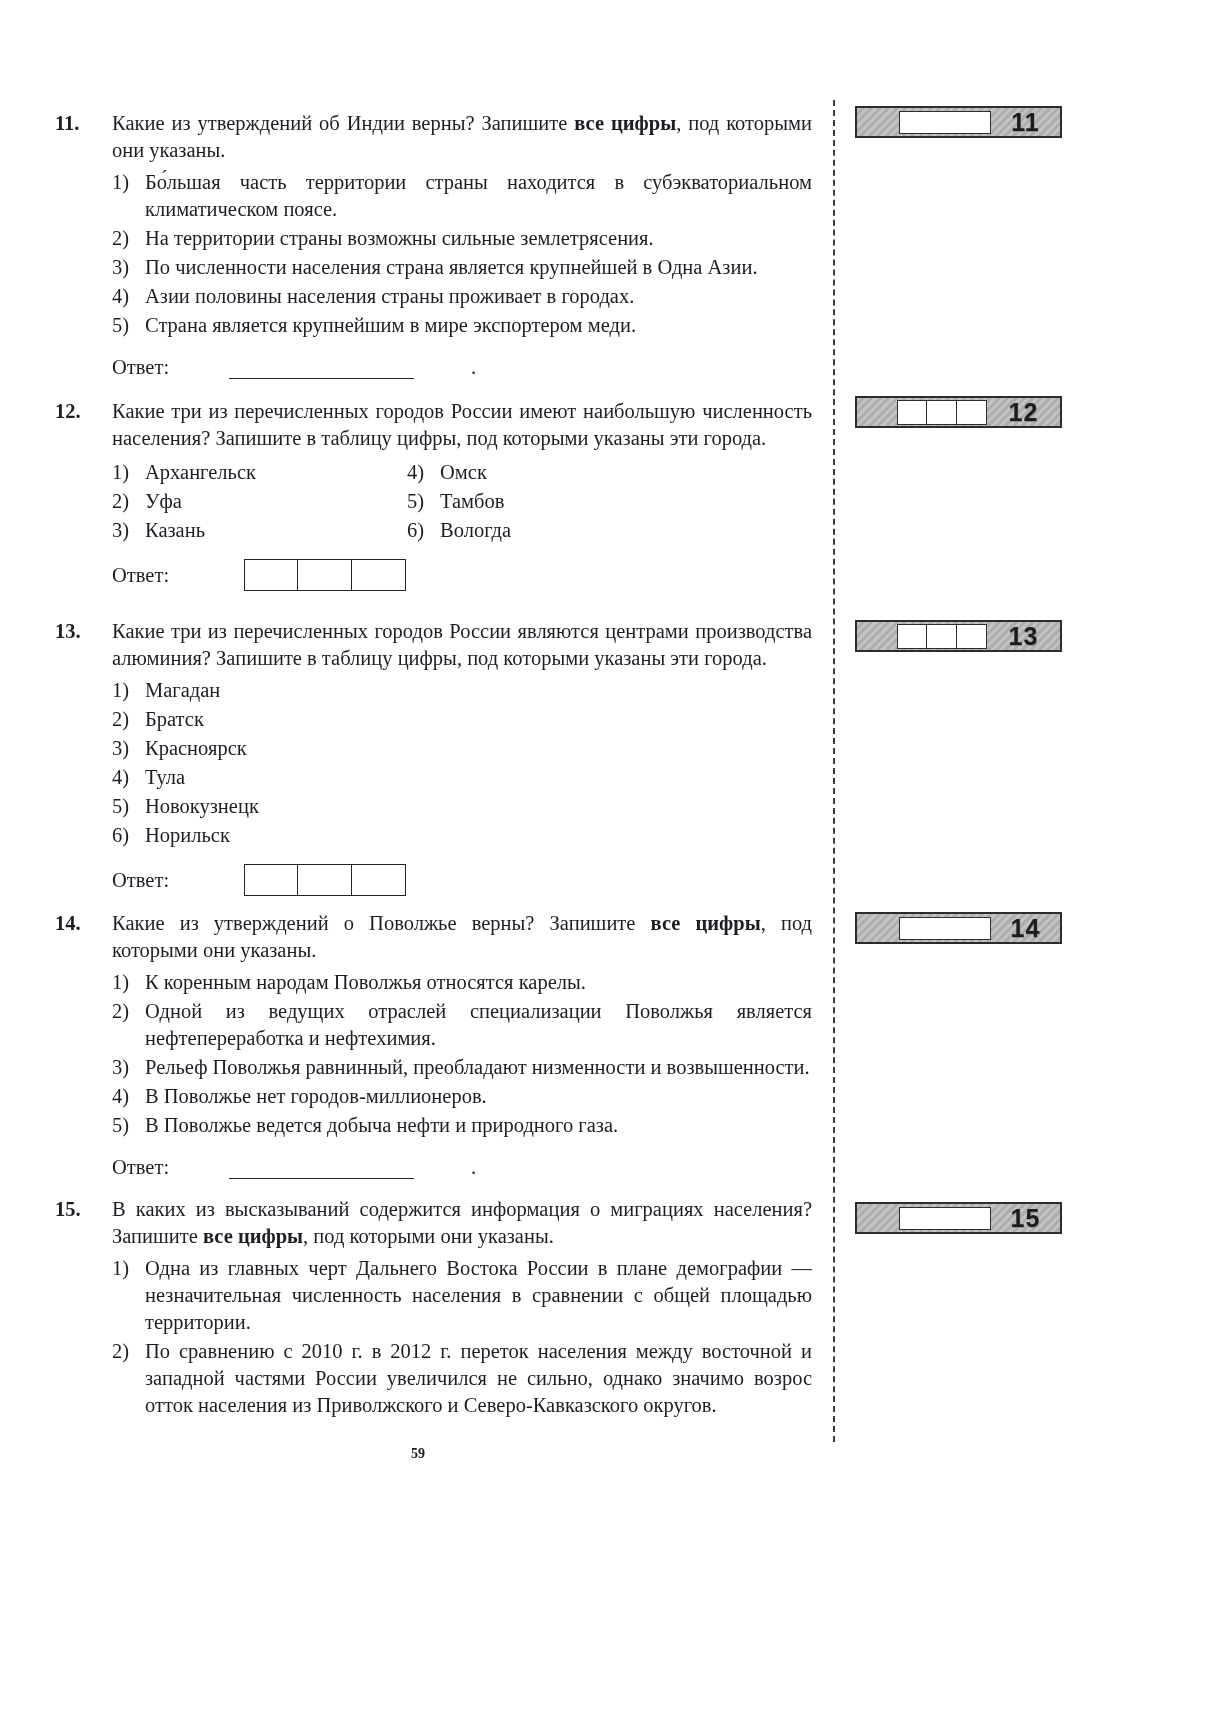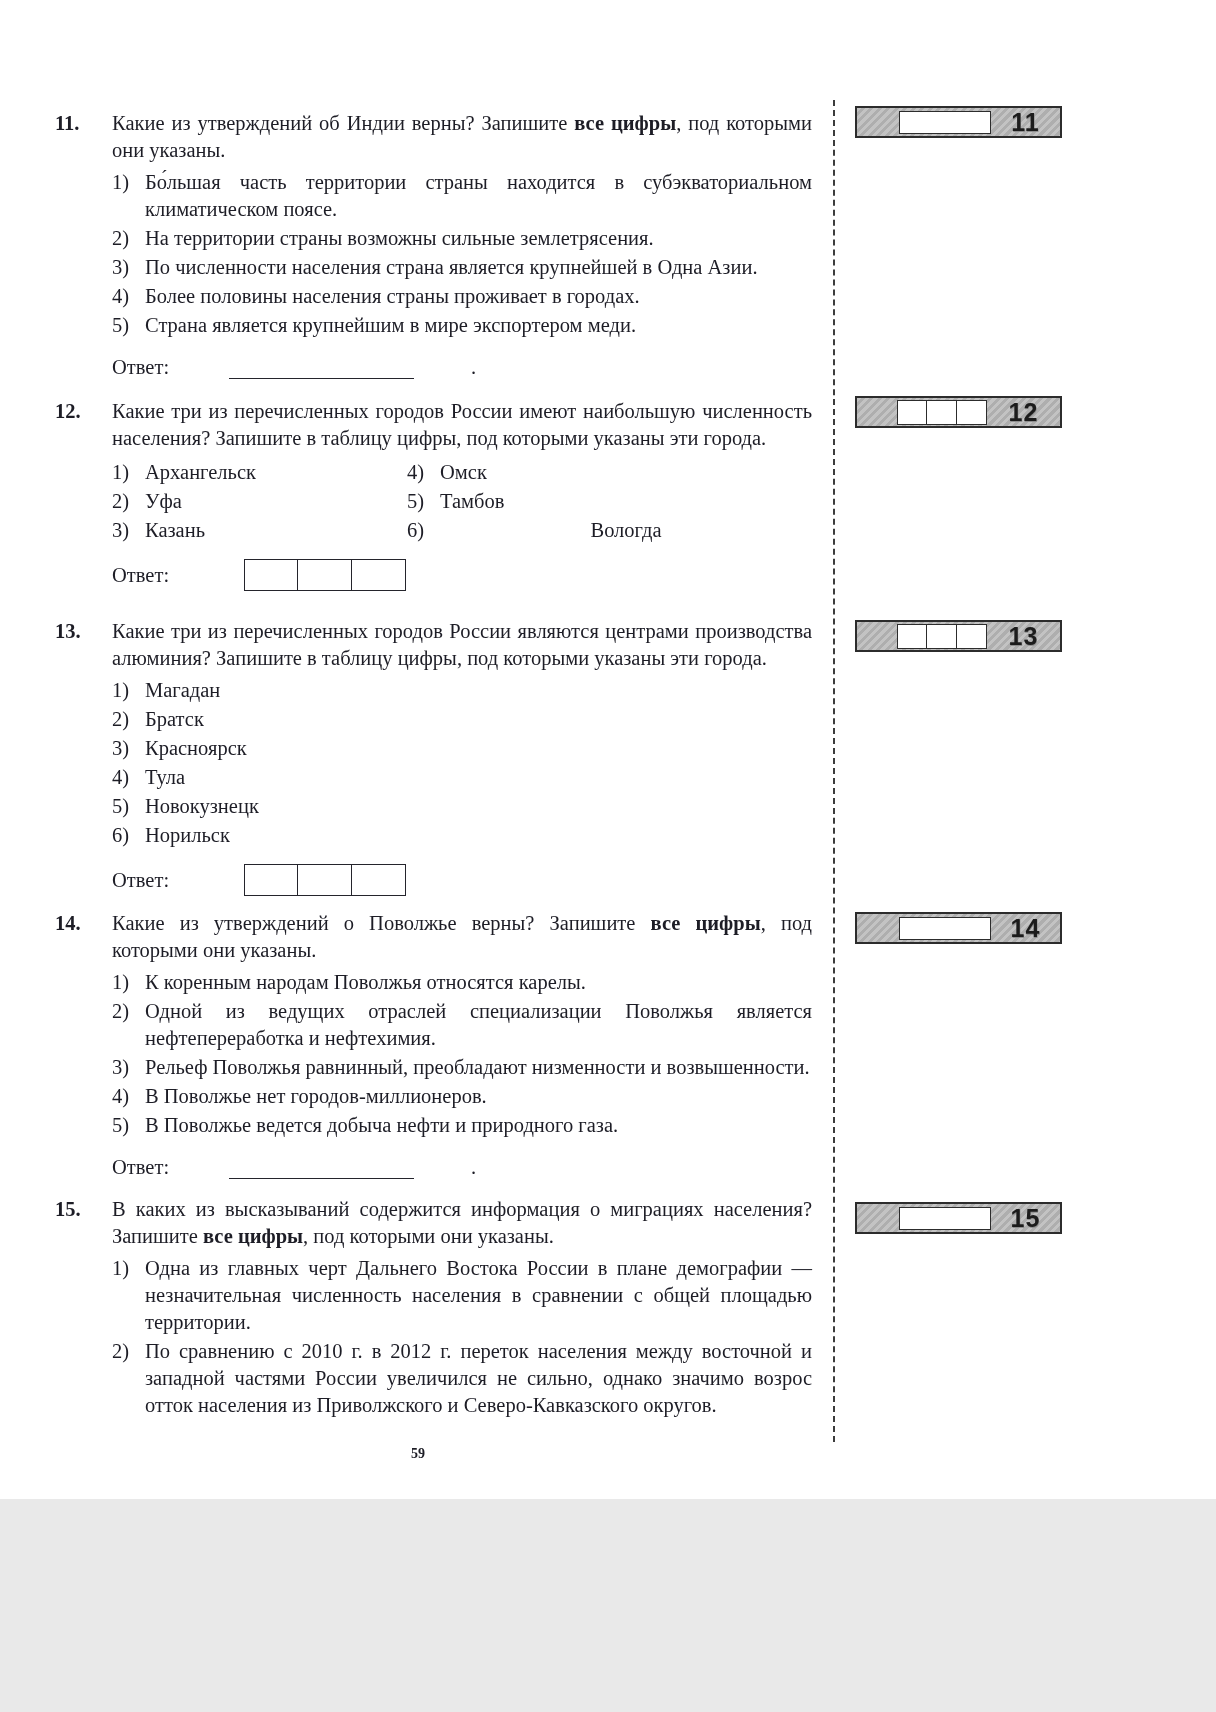--- a/index.html
+++ b/index.html
@@ -1,19 +1,19 @@
 <!DOCTYPE html>
 <html><head>
 <meta charset="utf-8">
 <style>
   * { margin:0; padding:0; box-sizing:border-box; }
   html,body { background:#e9e9e9; }
   .page {
     position:relative;
-    width:1216px; height:1499px;
+    width:1216px; height:1712px;
     background:#ffffff;
     font-family:"Liberation Serif", serif;
     color:#1d1d26;
     overflow:hidden;
     margin:0 auto;
   }
   .question {
     position:absolute; left:55px; width:757px;
     display:flex; align-items:flex-start;
     font-size:20.5px; line-height:27px;
@@ -92,21 +92,21 @@
         <div class="option">
             <span class="omarker">2)</span>
             <span class="otext">На территории страны возможны сильные землетрясения.</span>
           </div>
         <div class="option">
             <span class="omarker">3)</span>
             <span class="otext">По численности населения страна является крупнейшей в Одна Азии.</span>
           </div>
         <div class="option">
             <span class="omarker">4)</span>
-            <span class="otext">Более половины населения страны проживает в городах.</span>
+            <span class="otext">Азии половины населения страны проживает в городах.</span>
           </div>
         <div class="option">
             <span class="omarker">5)</span>
             <span class="otext">Страна является крупнейшим в мире экспортером меди.</span>
           </div>
       </div>
       <div class="answer-row">
         <span class="answer-label">Ответ:</span>
         <span class="answer-blank"></span>
         <span class="answer-suffix">.</span>
@@ -137,21 +137,21 @@
           <div class="option">
               <span class="omarker">4)</span>
               <span class="otext" style="text-align:left">Омск</span>
             </div>
           <div class="option">
               <span class="omarker">5)</span>
               <span class="otext" style="text-align:left">Тамбов</span>
             </div>
           <div class="option">
               <span class="omarker">6)</span>
-              <span class="otext" style="text-align:center">Вологда</span>
+              <span class="otext" style="text-align:left">Вологда</span>
             </div>
         </div>
       </div>
       <div class="answer-row">
         <span class="answer-label">Ответ:</span>
         <div class="ans-table">
           <div class="ans-cell"></div>
           <div class="ans-cell"></div>
           <div class="ans-cell"></div>
         </div>

